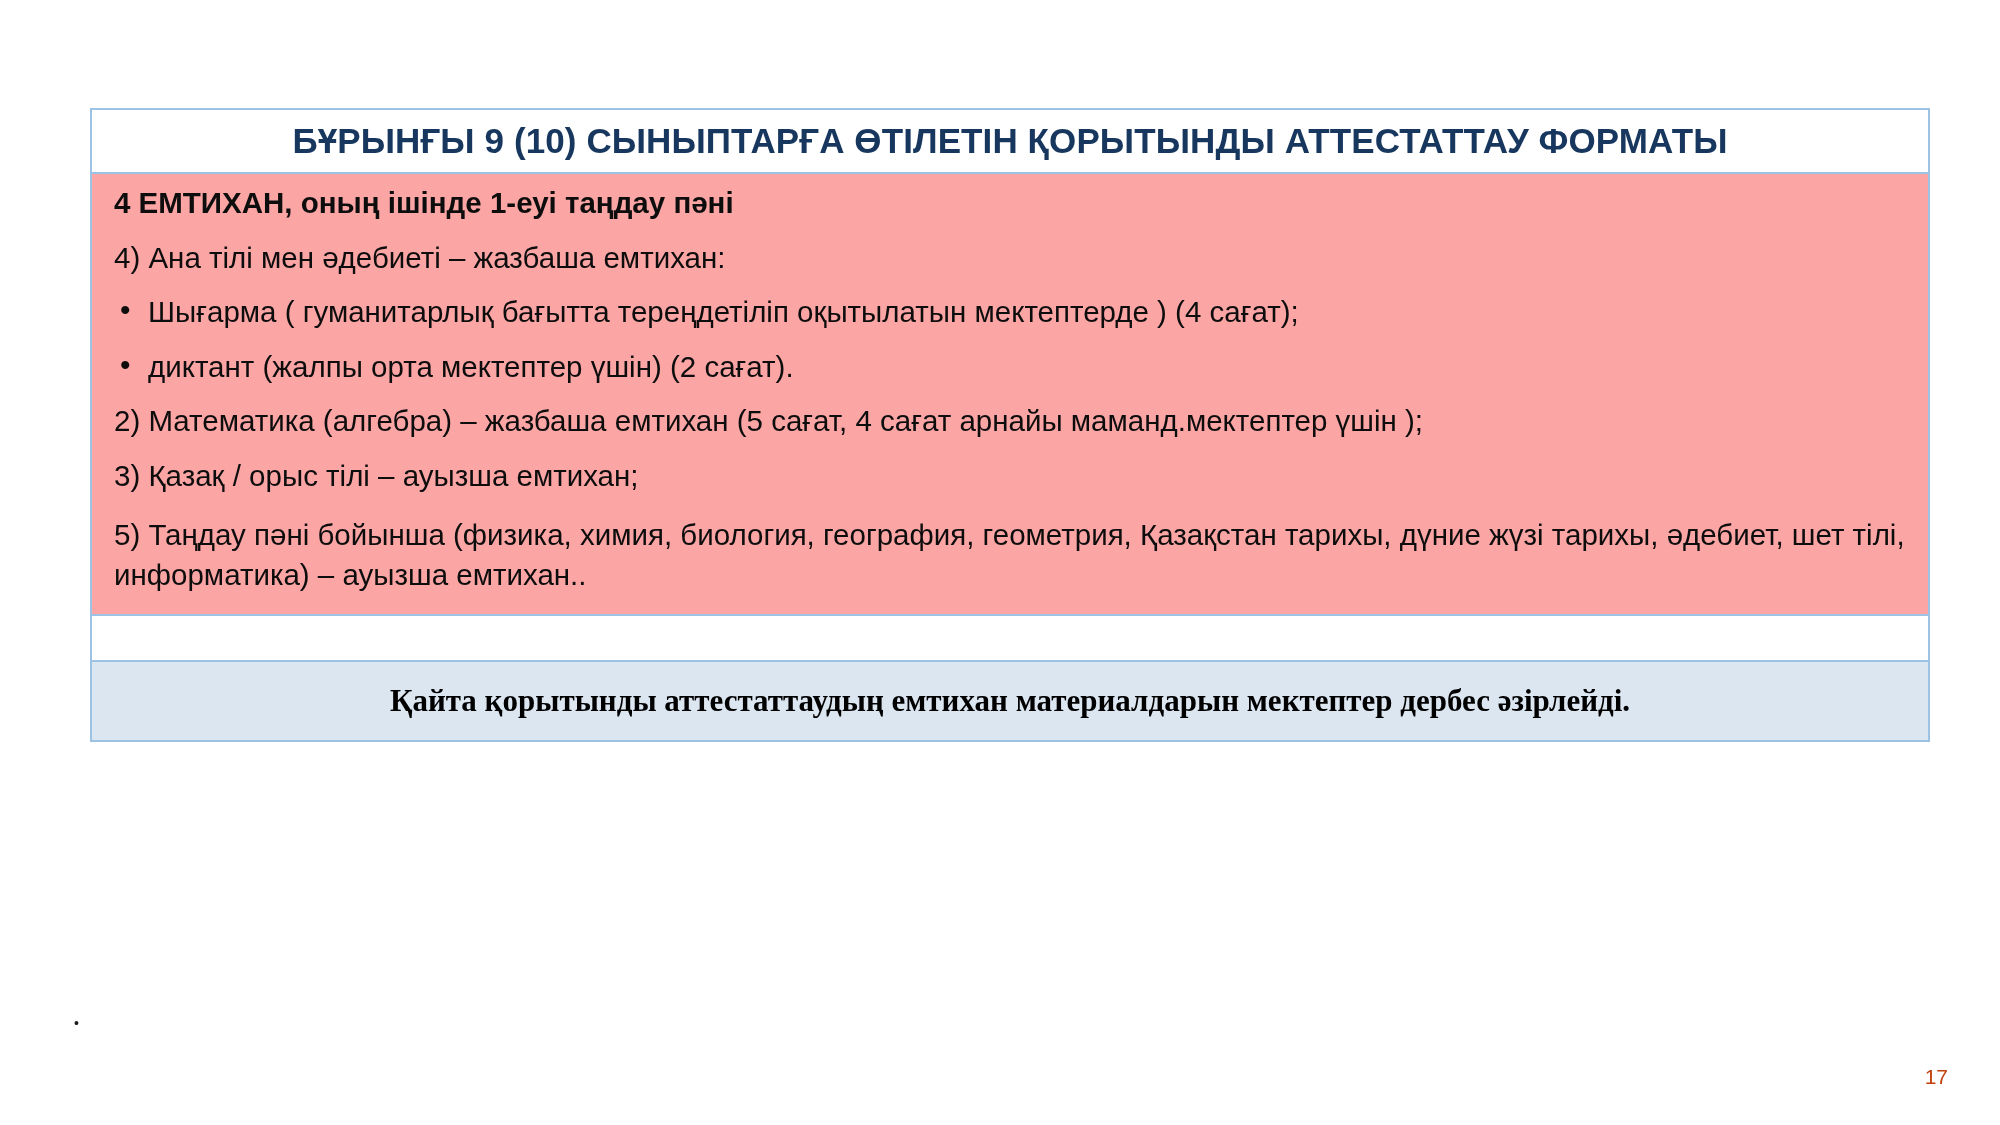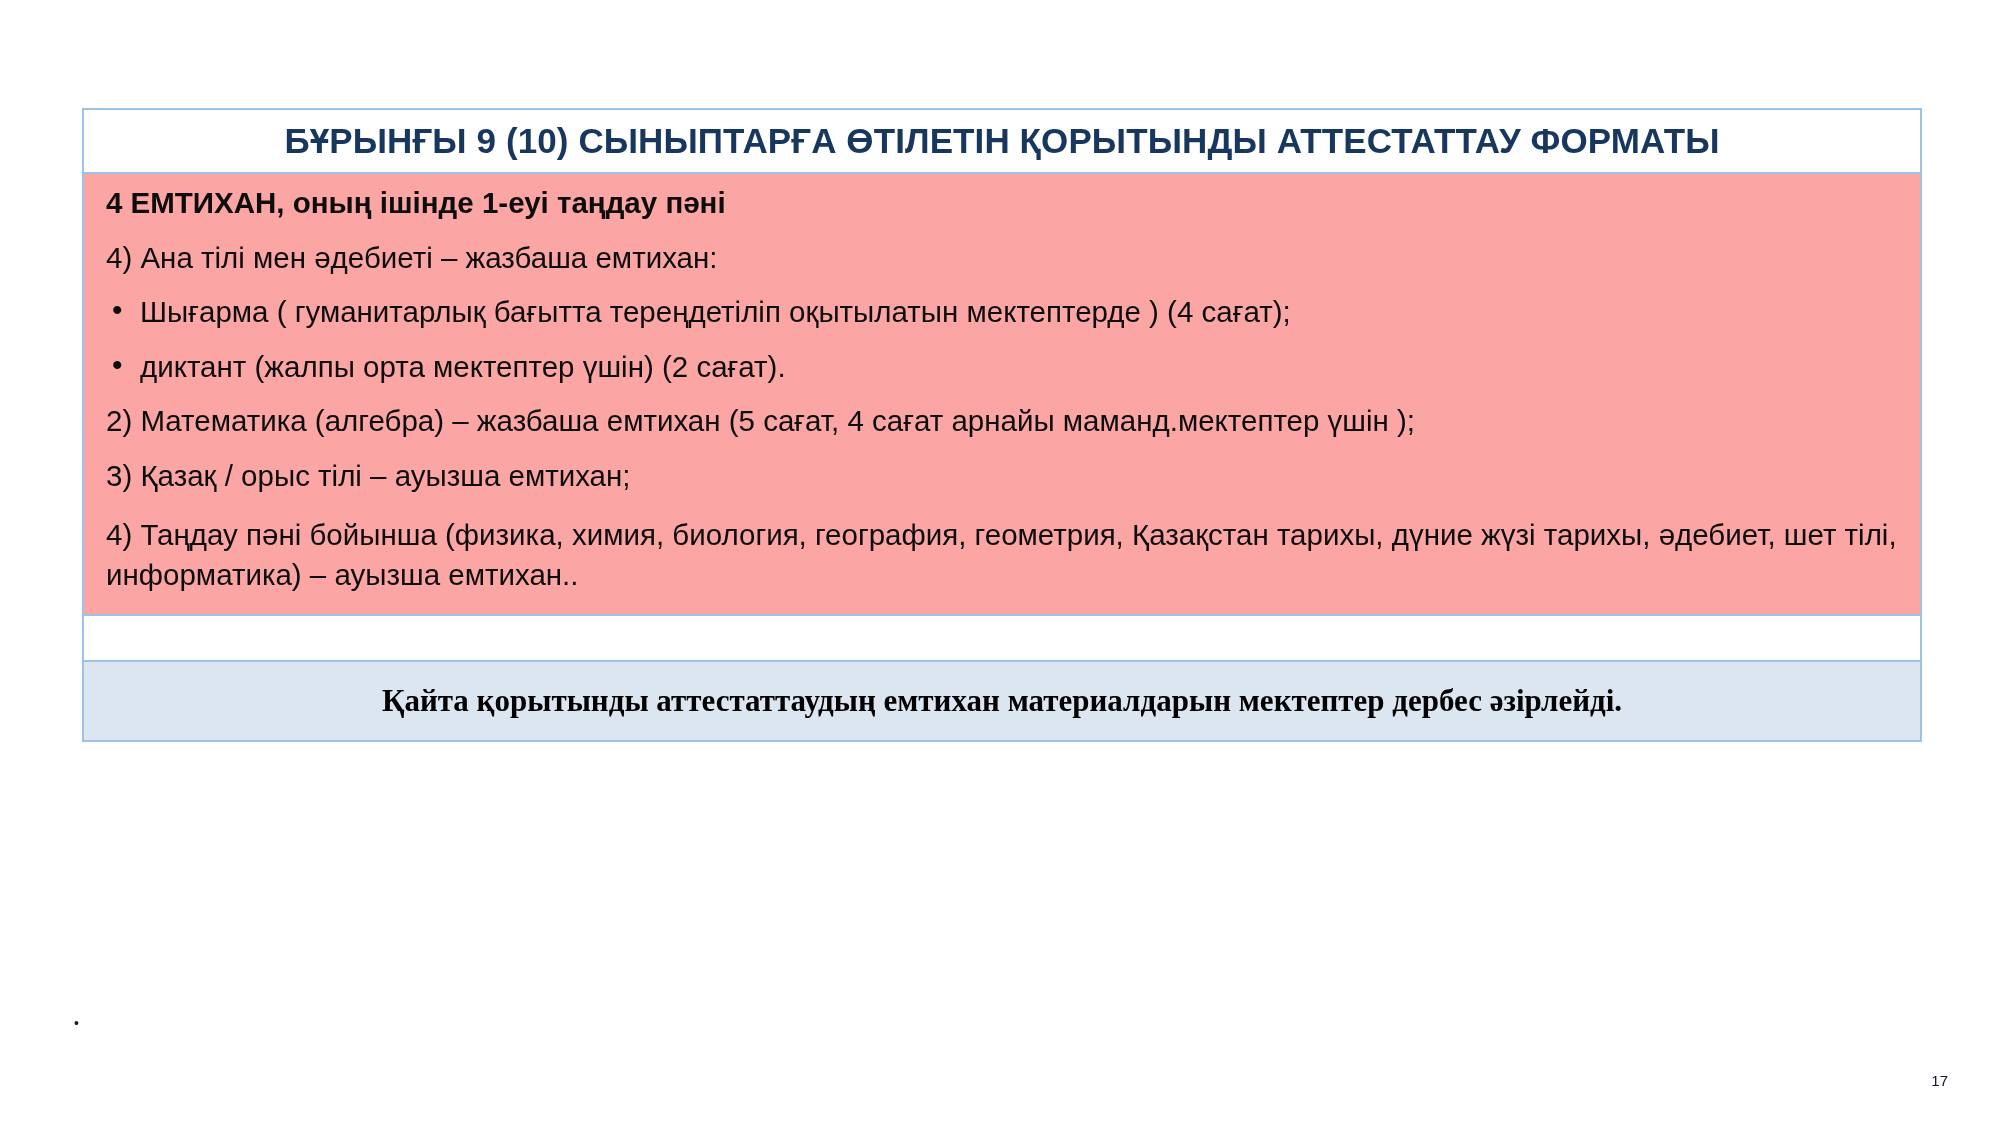--- a/index.html
+++ b/index.html
@@ -12,21 +12,21 @@
     width: 2000px;
     height: 1125px;
     position: relative;
     font-family: "Liberation Sans", sans-serif;
     overflow: hidden;
   }
 
   
   .slide-table {
     position: absolute;
-    left: 82px;
+    left: 90px;
     top: 108px;
     width: 1840px;
     border-collapse: separate;
     border-spacing: 0;
   }
 
   .row-title {
     background: #ffffff;
     border: 2px solid #9cc3e5;
     height: 66px;
@@ -130,22 +130,22 @@
   .footnote .fn-l2 {
     display: block;
     padding-left: 18px;
   }
 
   
   .page-number {
     position: absolute;
     right: 52px;
     bottom: 36px;
-    font-size: 15px;
-    color: #0f172a;
+    font-size: 21px;
+    color: #c2410c;
     font-family: "Liberation Sans", sans-serif;
   }
 </style>
 </head>
 <body>
 
 <table class="slide-table">
   <tbody>
     <tr>
       <td class="row-title">
@@ -167,21 +167,21 @@
 
         <p class="bullet-line">
           <span class="dot">•</span>
           <span>диктант (жалпы орта мектептер үшін) (2 сағат).</span>
         </p>
 
         <p class="body-line">2) Математика (алгебра) – жазбаша емтихан (5 сағат, 4 сағат арнайы маманд.мектептер үшін );</p>
 
         <p class="body-line">3) Қазақ / орыс тілі  – ауызша емтихан;</p>
 
-        <p class="body-line wrap">4) Таңдау пәні бойынша (физика, химия, биология, география, геометрия, Қазақстан тарихы, дүние жүзі тарихы, әдебиет, шет тілі, информатика) – ауызша емтихан..</p>
+        <p class="body-line wrap">5) Таңдау пәні бойынша (физика, химия, биология, география, геометрия, Қазақстан тарихы, дүние жүзі тарихы, әдебиет, шет тілі, информатика) – ауызша емтихан..</p>
 
       </td>
     </tr>
 
     <tr>
       <td class="row-spacer"></td>
     </tr>
 
     <tr>
       <td class="row-footer">

